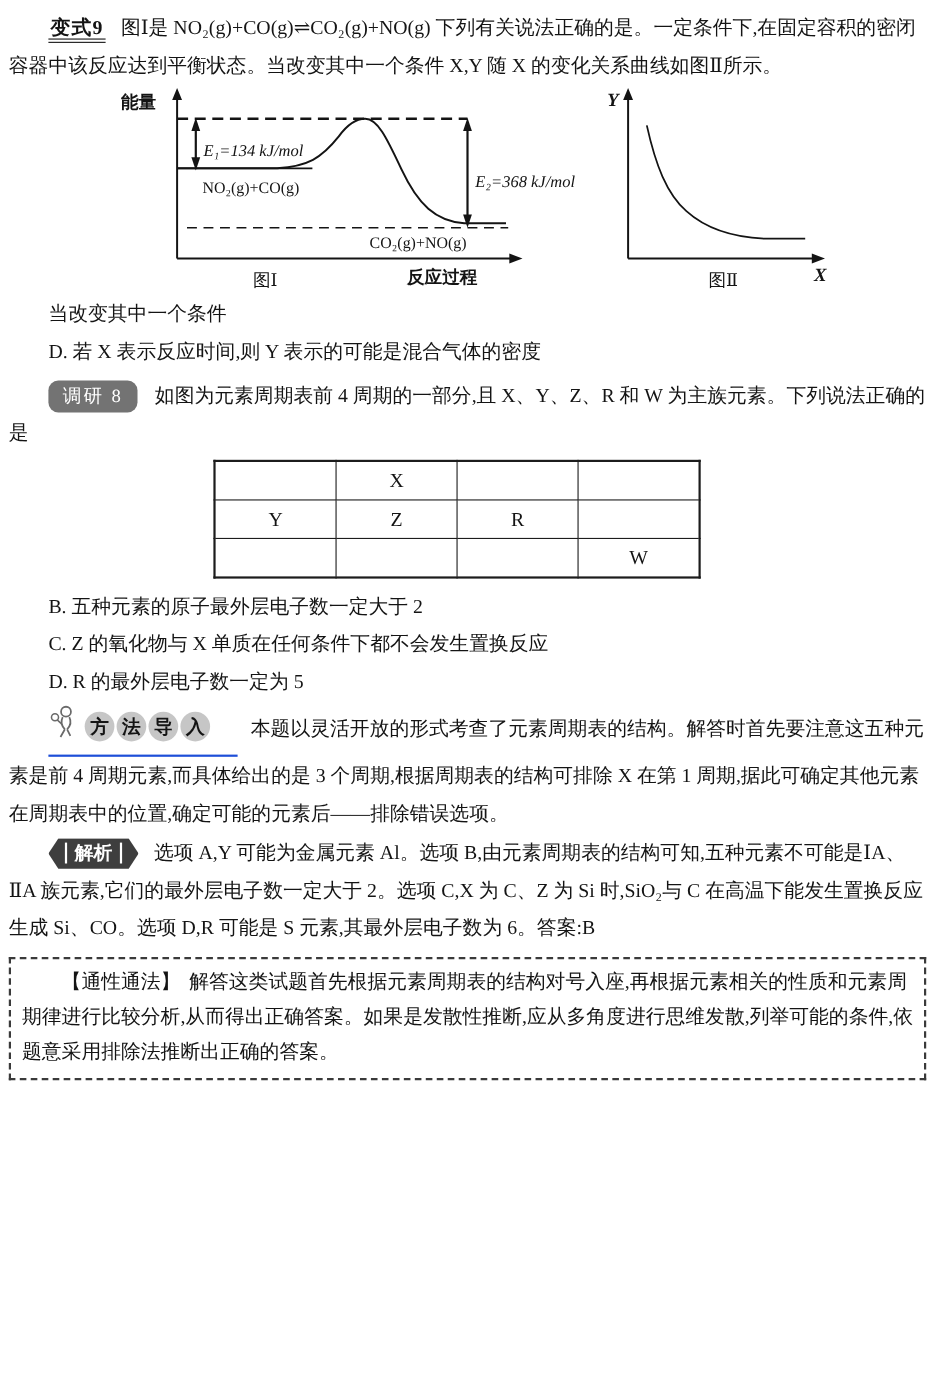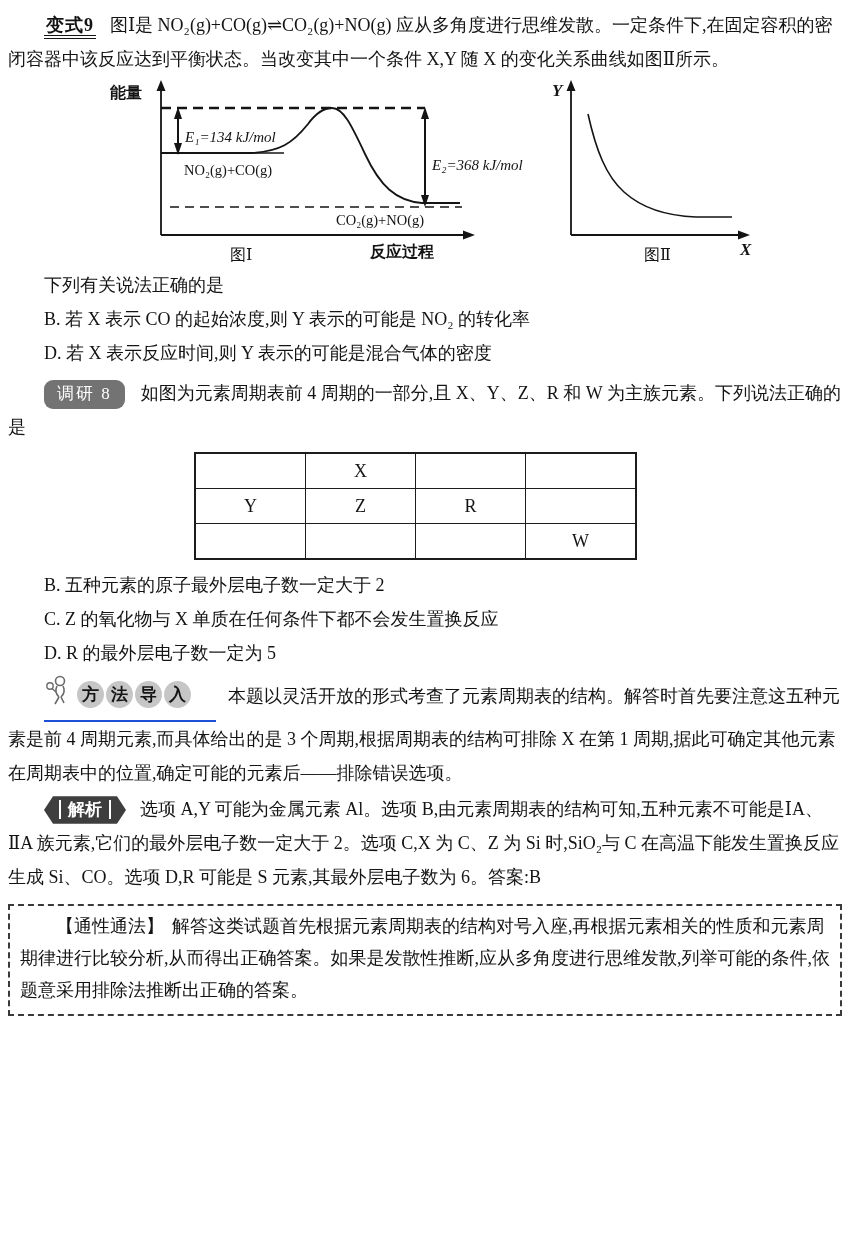--- a/index.html
+++ b/index.html
@@ -77,21 +77,21 @@
     padding:4px 10px 8px 10px;
   }
   .gm-box p { line-height:32px; }
   .gm-title { font-weight:normal; margin-right:8px;text-align:center; }
 </style>
 </head>
 <body>
 
 <div class="page">
 
-  <p><span class="tag">变式9</span><span>图Ⅰ是 NO₂(g)+CO(g)⇌CO₂(g)+NO(g) 应从多角度进行思维发散。一定条件下,在固定容积的密闭容器中该反应达到平衡状态。当改变其中一个条件 X,Y 随 X 的变化关系曲线如图Ⅱ所示。</span></p>
+  <p><span class="tag">变式9</span><span>图Ⅰ是 NO₂(g)+CO(g)⇌CO₂(g)+NO(g) 下列有关说法正确的是。一定条件下,在固定容积的密闭容器中该反应达到平衡状态。当改变其中一个条件 X,Y 随 X 的变化关系曲线如图Ⅱ所示。</span></p>
 
   <div class="figures">
 
     <svg class="fig" width="460" height="190" viewBox="0 0 460 190">
 
       <line x1="77" y1="157" x2="77" y2="10" stroke="#141414" stroke-width="1.8"></line>
       <polygon points="77,2 72.5,13 81.5,13" fill="#141414"></polygon>
       <line x1="77" y1="157" x2="381" y2="157" stroke="#141414" stroke-width="1.8"></line>
       <polygon points="391,157 379,152.5 379,161.5" fill="#141414"></polygon>
 
@@ -123,22 +123,21 @@
       <polygon points="27,2 22.5,13 31.5,13" fill="#141414"></polygon>
       <line x1="27" y1="157" x2="196" y2="157" stroke="#141414" stroke-width="1.8"></line>
       <polygon points="206,157 194,152.5 194,161.5" fill="#141414"></polygon>
       <path d="M 44 36 C 52 72 62 98 80 114 C 100 132 125 138 152 139 L 188 139" fill="none" stroke="#141414" stroke-width="1.6"></path>
       <text x="8" y="18" font-size="17" font-style="italic" font-weight="bold">Y</text>
       <text x="196" y="177" font-size="17" font-style="italic" font-weight="bold">X</text>
       <text x="100" y="182" font-size="16">图Ⅱ</text>
     </svg>
   </div>
 
-  <p>下列有关说法正确的是</p>
-  <p>B. 若 X 表示 CO 的起始浓度,则 Y 表示的可能是 NO₂ 的转化率</p>
+  <p>当改变其中一个条件</p>
   <p>D. 若 X 表示反应时间,则 Y 表示的可能是混合气体的密度</p>
 
   <p style="margin-top:6px"><span class="badge-survey">调研 8</span><span>如图为元素周期表前 4 周期的一部分,且 X、Y、Z、R 和 W 为主族元素。下列说法正确的是</span></p>
 
   <table class="ptable">
     <tbody>
         <tr>
       <td></td>
       <td>X</td>
       <td></td>

